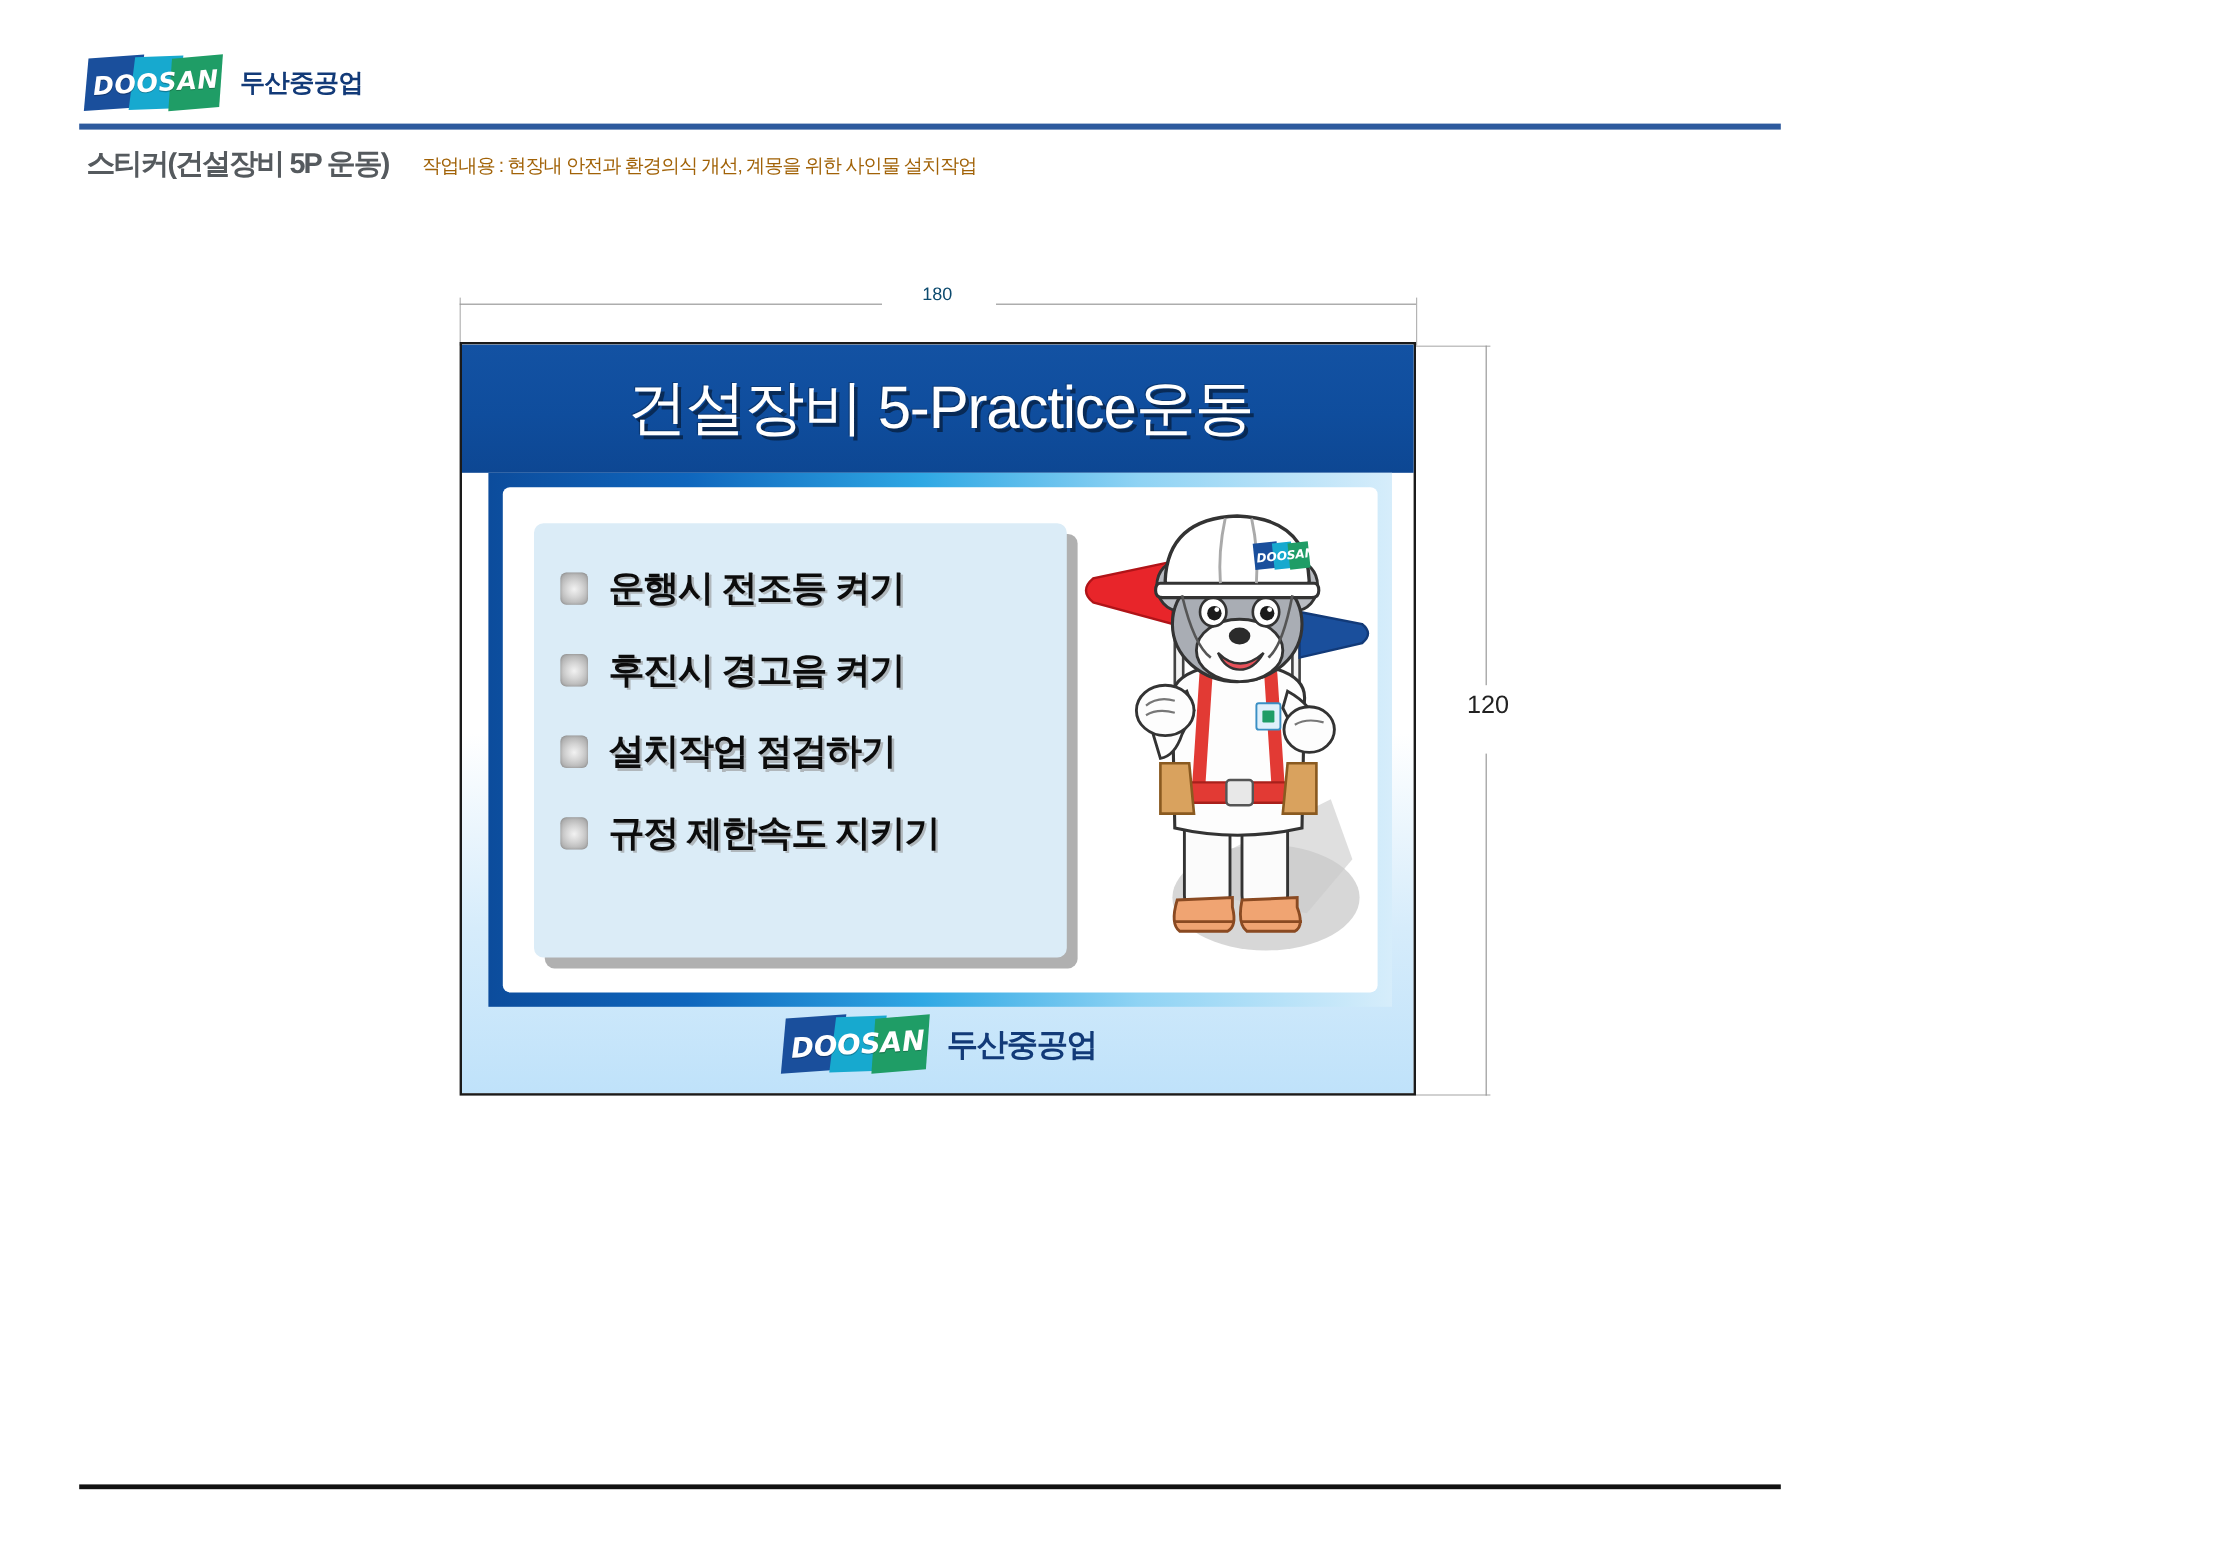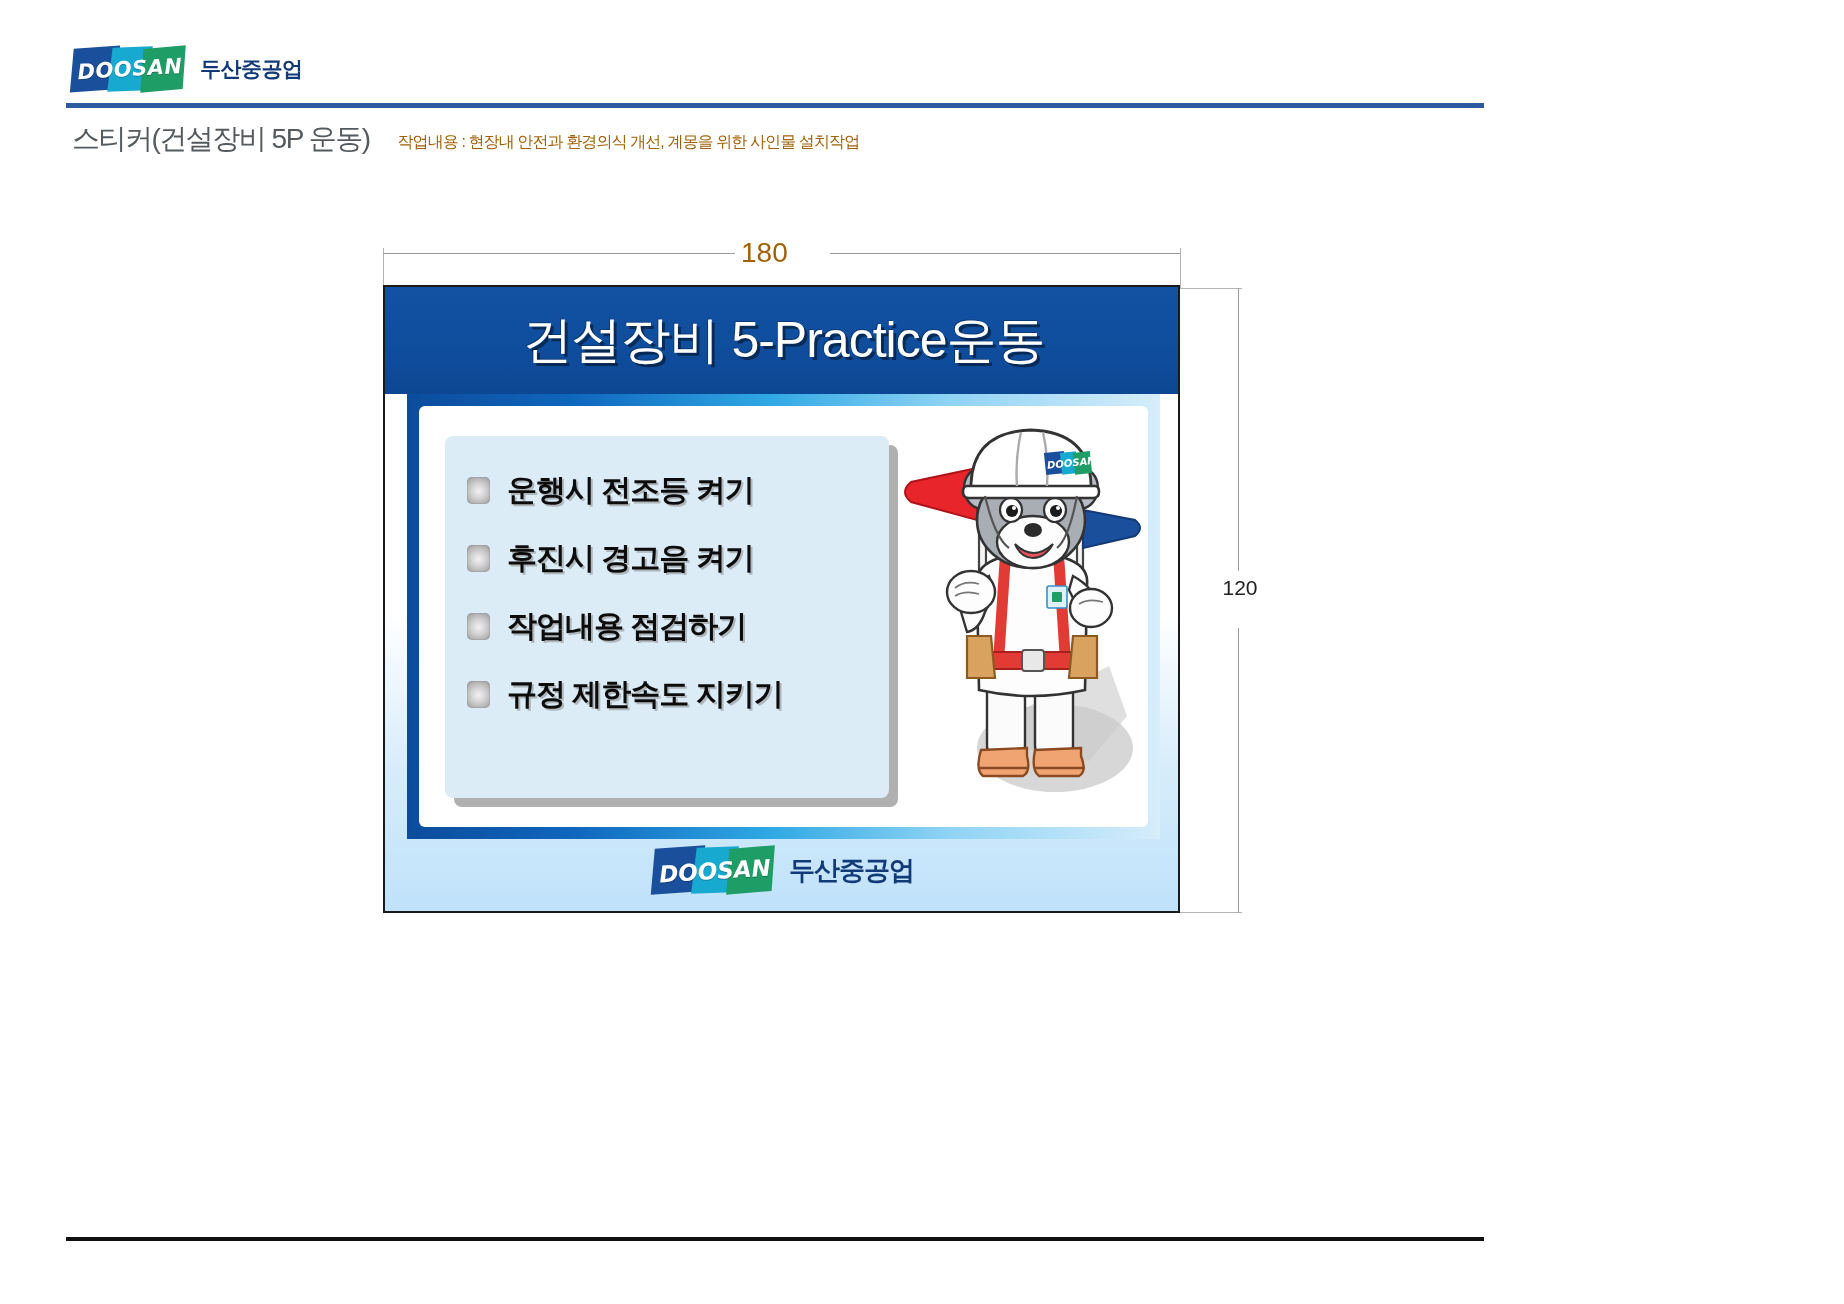--- a/index.html
+++ b/index.html
@@ -70,22 +70,22 @@
   
   #title-row {
     position:absolute;
     left:72px; top:120px;
     width:1300px; height:48px;
     display:flex;
     align-items:baseline;
     gap:28px;
   }
   #slide-title {
-    font-size:28px;
-    font-weight:normal;
+    font-size:24px;
+    font-weight:bold;
     color:#555a5e;
     letter-spacing:-1.5px;
     white-space:nowrap;
   }
   #slide-subtitle {
     font-size:16px;
     color:#a16207;
     letter-spacing:-0.9px;
     white-space:nowrap;
     position:relative;
@@ -96,22 +96,22 @@
   #dim-top {
     position:absolute;
     left:383px; top:253px;
     width:797px; height:2px;
   }
   #dim-top .line-l { position:absolute; left:0;    top:0; width:352px; height:1px; background:#9a9a9a; }
   #dim-top .line-r { position:absolute; left:447px;top:0; width:350px; height:1px; background:#9a9a9a; }
   #dim-top-label {
     position:absolute;
     left:358px; top:-16px;
-    width:80px; text-align:left;
-    font-size:28px; color:#a16207;
+    width:80px; text-align:center;
+    font-size:15px; color:#0c4a6e;
   }
   #ext-left {
     position:absolute;
     left:383px; top:248px;
     width:1px; height:40px;
     background:#b4b4b4;
   }
   #ext-right-top {
     position:absolute;
     left:1180px; top:248px;
@@ -316,21 +316,21 @@
           <div class="rule-text">운행시 전조등 켜기</div>
         </div>
 
         <div class="rule-item">
           <div class="rule-bullet"></div>
           <div class="rule-text">후진시 경고음 켜기</div>
         </div>
 
         <div class="rule-item">
           <div class="rule-bullet"></div>
-          <div class="rule-text">작업내용 점검하기</div>
+          <div class="rule-text">설치작업 점검하기</div>
         </div>
 
 
         <div class="rule-item">
           <div class="rule-bullet"></div>
           <div class="rule-text">규정 제한속도 지키기</div>
         </div>
 
       </div>
 

